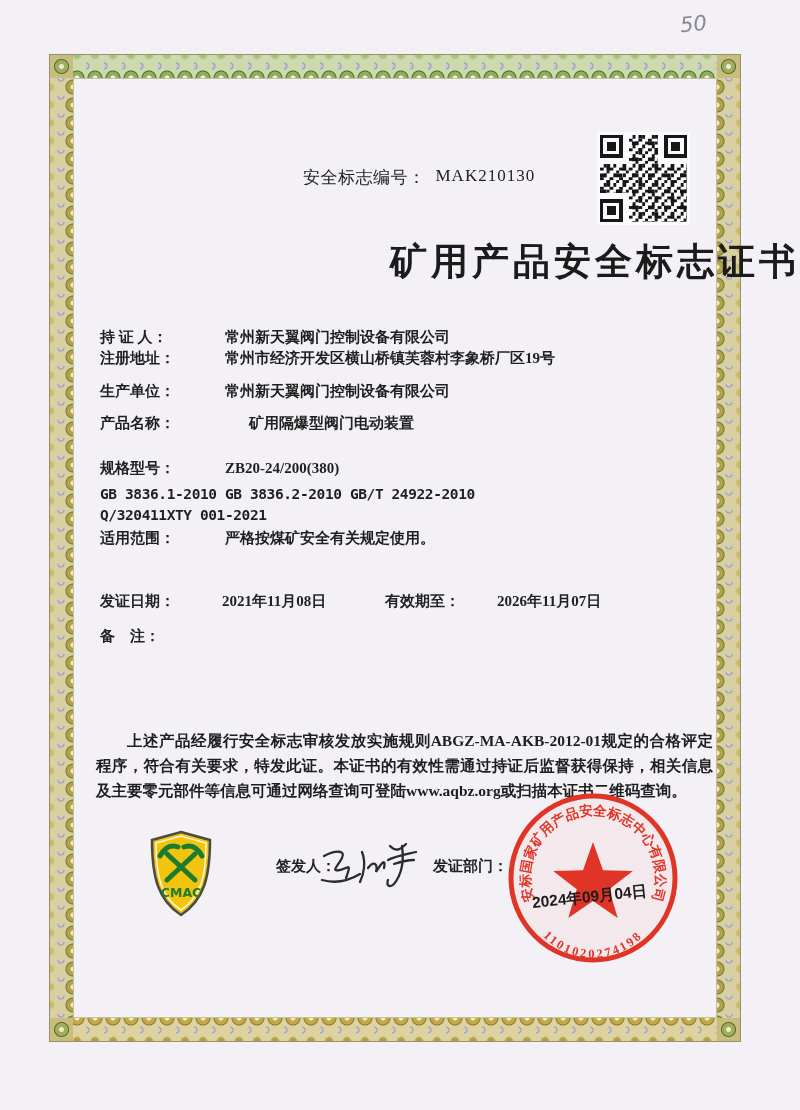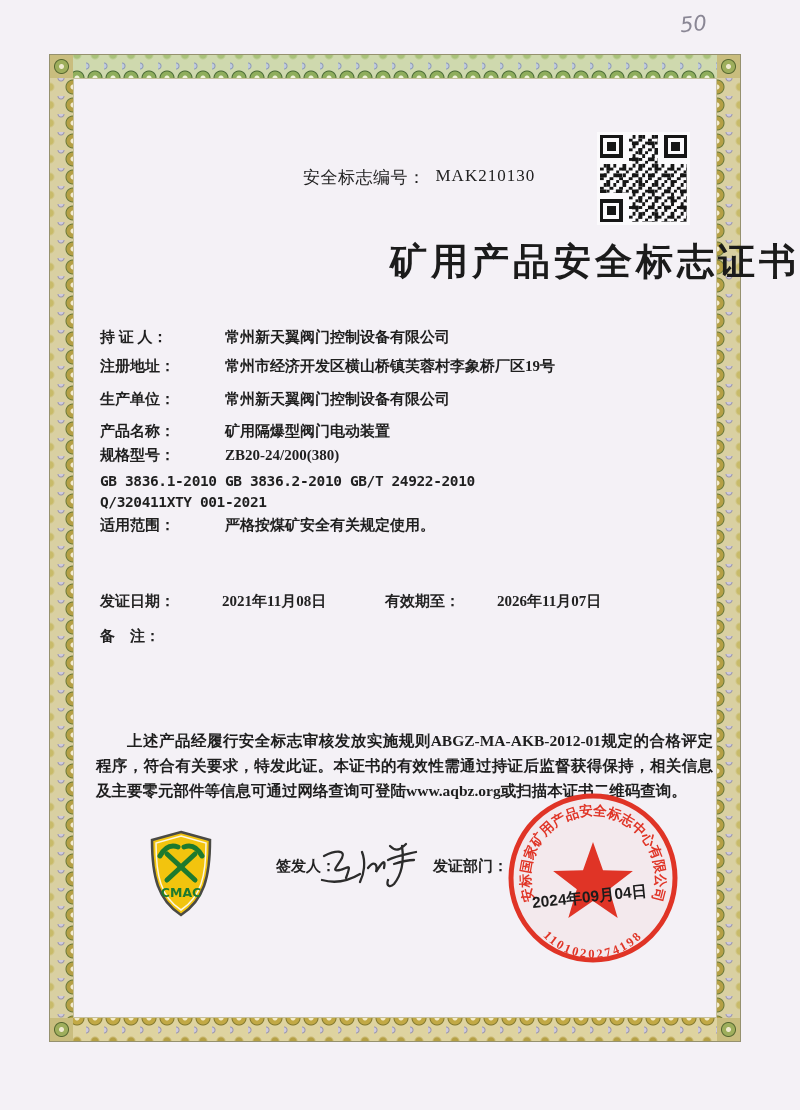--- a/index.html
+++ b/index.html
@@ -55,22 +55,22 @@
   .title{
     left:0; top:237px; width:800px; text-align:right;
     font-size:37px; font-weight:700; letter-spacing:4px; color:#1b1b1b;
   }
 
   
   .fields{left:100px; top:327px; width:614px; font-size:15px; font-weight:700; color:#1f1f1f;}
   .row{display:flex; line-height:21px;}
   .row .lbl{width:125px; flex:none; white-space:pre;}
   .row .val{flex:1;}
-  .r1{margin-bottom:8px;} .r2{margin-bottom:12px;} .r3{margin-bottom:11px;}
-  .r4{margin-bottom:8px;} .r5{margin-bottom:3px;} .r6{margin-bottom:5px;}
+  .r1{margin-bottom:0;} .r2{margin-bottom:12px;} .r3{margin-bottom:11px;}
+  .r4{margin-bottom:8px;} .r5{margin-bottom:24px;gap:24px;} .r6{margin-bottom:5px;}
   .r7{margin-bottom:2px; align-items:center;}
   .r7 .lbl{width:215px;}
   .r7 .val{width:395px; flex:none; word-break:break-all; font-family:"DejaVu Sans Mono", monospace; font-size:14.5px; letter-spacing:-0.4px;}
   .dates{left:100px; top:592px; display:flex; font-size:15px; font-weight:700; white-space:pre;}
   .dates .l1{width:122px;} .dates .v1{width:163px;} .dates .l2{width:112px;}
   .remark{left:100px; top:627px; font-size:15px; font-weight:700; white-space:pre;}
 
   
   .statement{
     left:96px; top:729px; width:617px;

